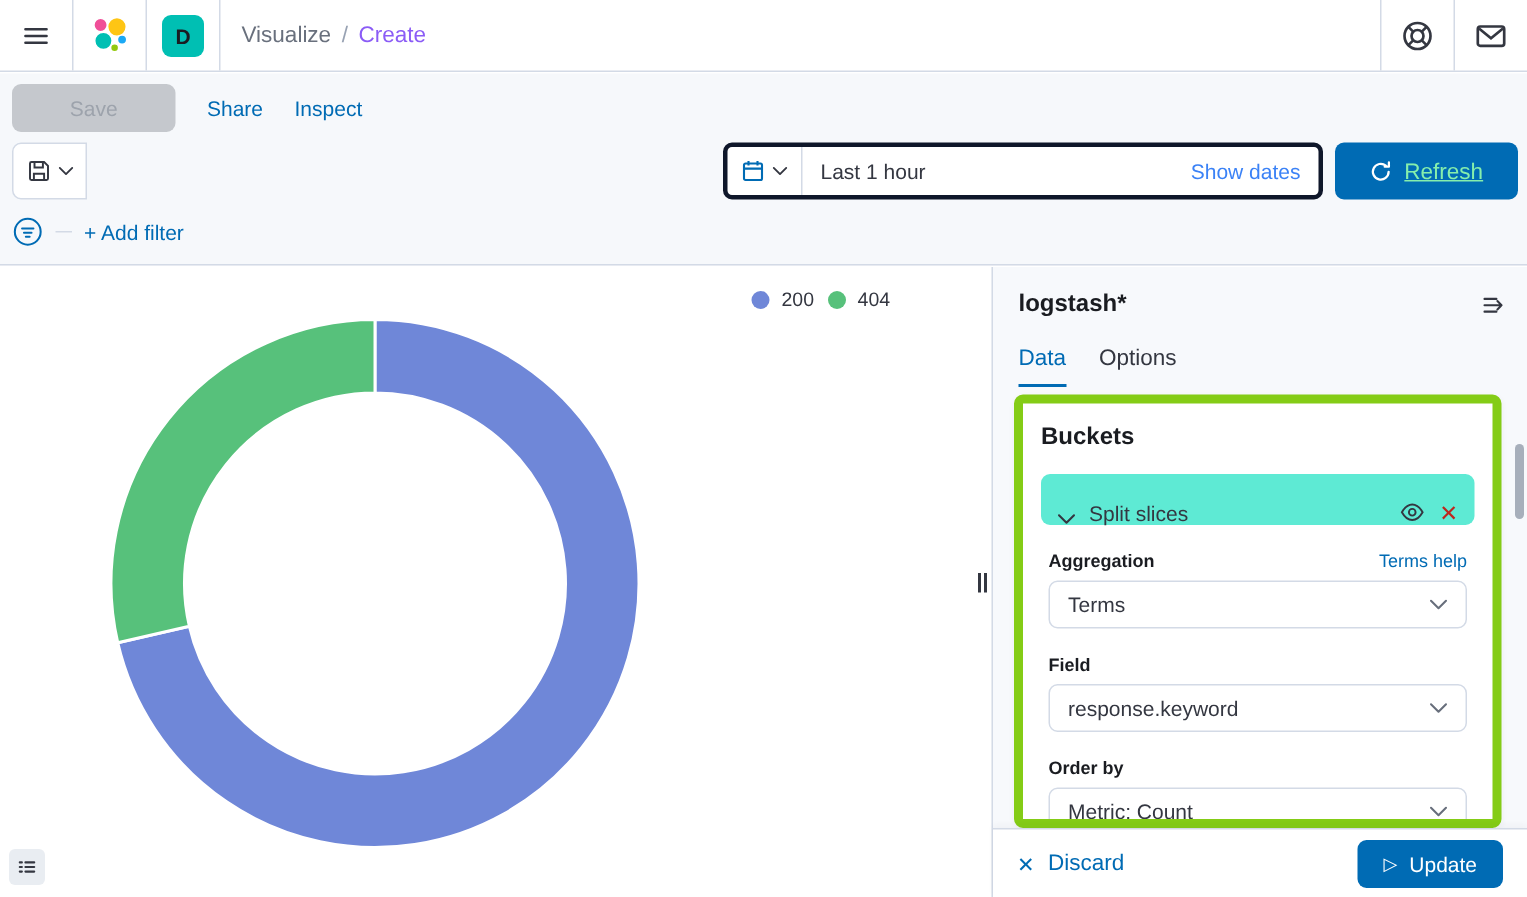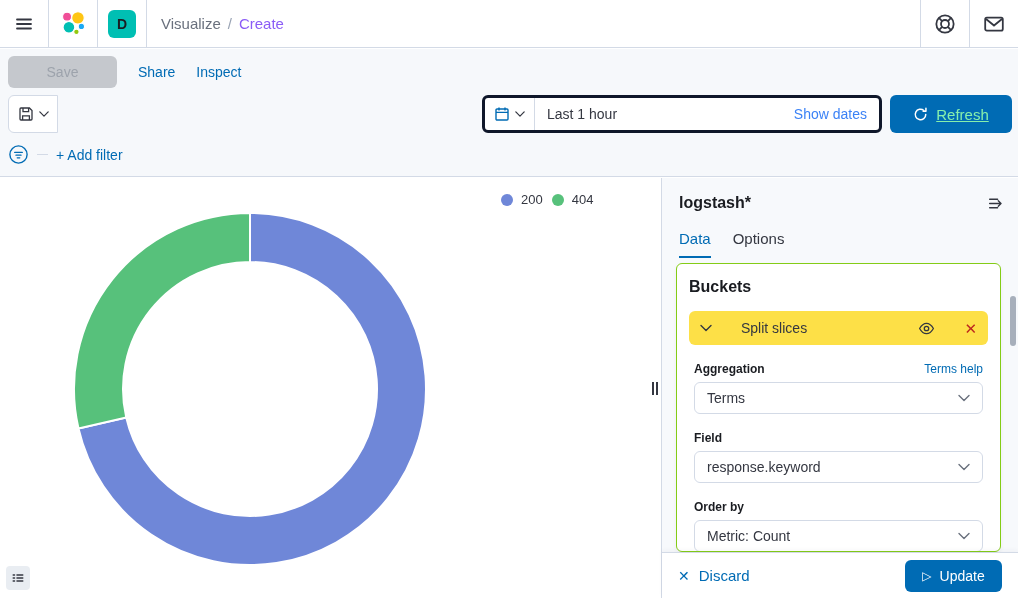--- a/index.html
+++ b/index.html
@@ -67,25 +67,25 @@
   .sidebar { position:absolute; left:661px; right:0; top:0; bottom:0; background:#f7f9fc;
     border-left:1px solid #D3DAE6; }
   .sb-title-row { padding:14px 12px 0 17px; display:flex; justify-content:space-between; align-items:center; }
   .sb-title { font-size:16px; font-weight:700; color:#1a1c21; }
   .collapse-btn { width:22px; height:22px; display:flex; align-items:center; justify-content:center; }
   .sb-tabs { padding:16px 17px 0; display:flex; gap:22px; }
   .tab { font-size:15px; color:#343741; padding-bottom:9px; border-bottom:2px solid transparent; }
   .tab.active { color:#006BB4; border-bottom-color:#006BB4; }
 
   .card { position:absolute; left:14px; right:17px; top:85px; bottom:46px; background:#fff;
-    border:1px solid #84cc16; border-radius:6px; box-shadow:0 2px 4px rgba(52,55,65,.05);
+    border:6px solid #84cc16; border-radius:6px; box-shadow:0 2px 4px rgba(52,55,65,.05);
     padding:14px 12px; overflow:hidden; }
   .card h3 { font-size:16px; font-weight:700; color:#1a1c21; margin-bottom:15px; }
-  .accordion { height:34px; background:#fde047; border-radius:6px; display:flex;
-    align-items:center; padding:0 11px; gap:29px; cursor:pointer; }
+  .accordion { height:34px; background:#5eead4; border-radius:6px; display:flex;
+    align-items:flex-end; padding:0 11px; gap:9px; cursor:pointer; }
   .accordion-label { font-size:14px; flex:1; text-align:left; }
   .icon-btn { display:flex; align-items:center; justify-content:center; }
   .close-x { color:#BD271E; font-size:15px; line-height:1; }
   .fgroup { padding:0 5px; }
   .flabel-row { margin-top:17px; display:flex; justify-content:space-between; align-items:baseline; }
   .flabel { font-size:12px; font-weight:700; color:#1a1c21; }
   .help-link { font-size:12px; color:#006BB4; }
   .select { margin-top:6px; height:32px; width:100%; border:1px solid #D3DAE6; border-radius:6px;
     background:#fff; display:flex; align-items:center; justify-content:space-between;
     padding:0 12px; font-size:14px; color:#343741; }

